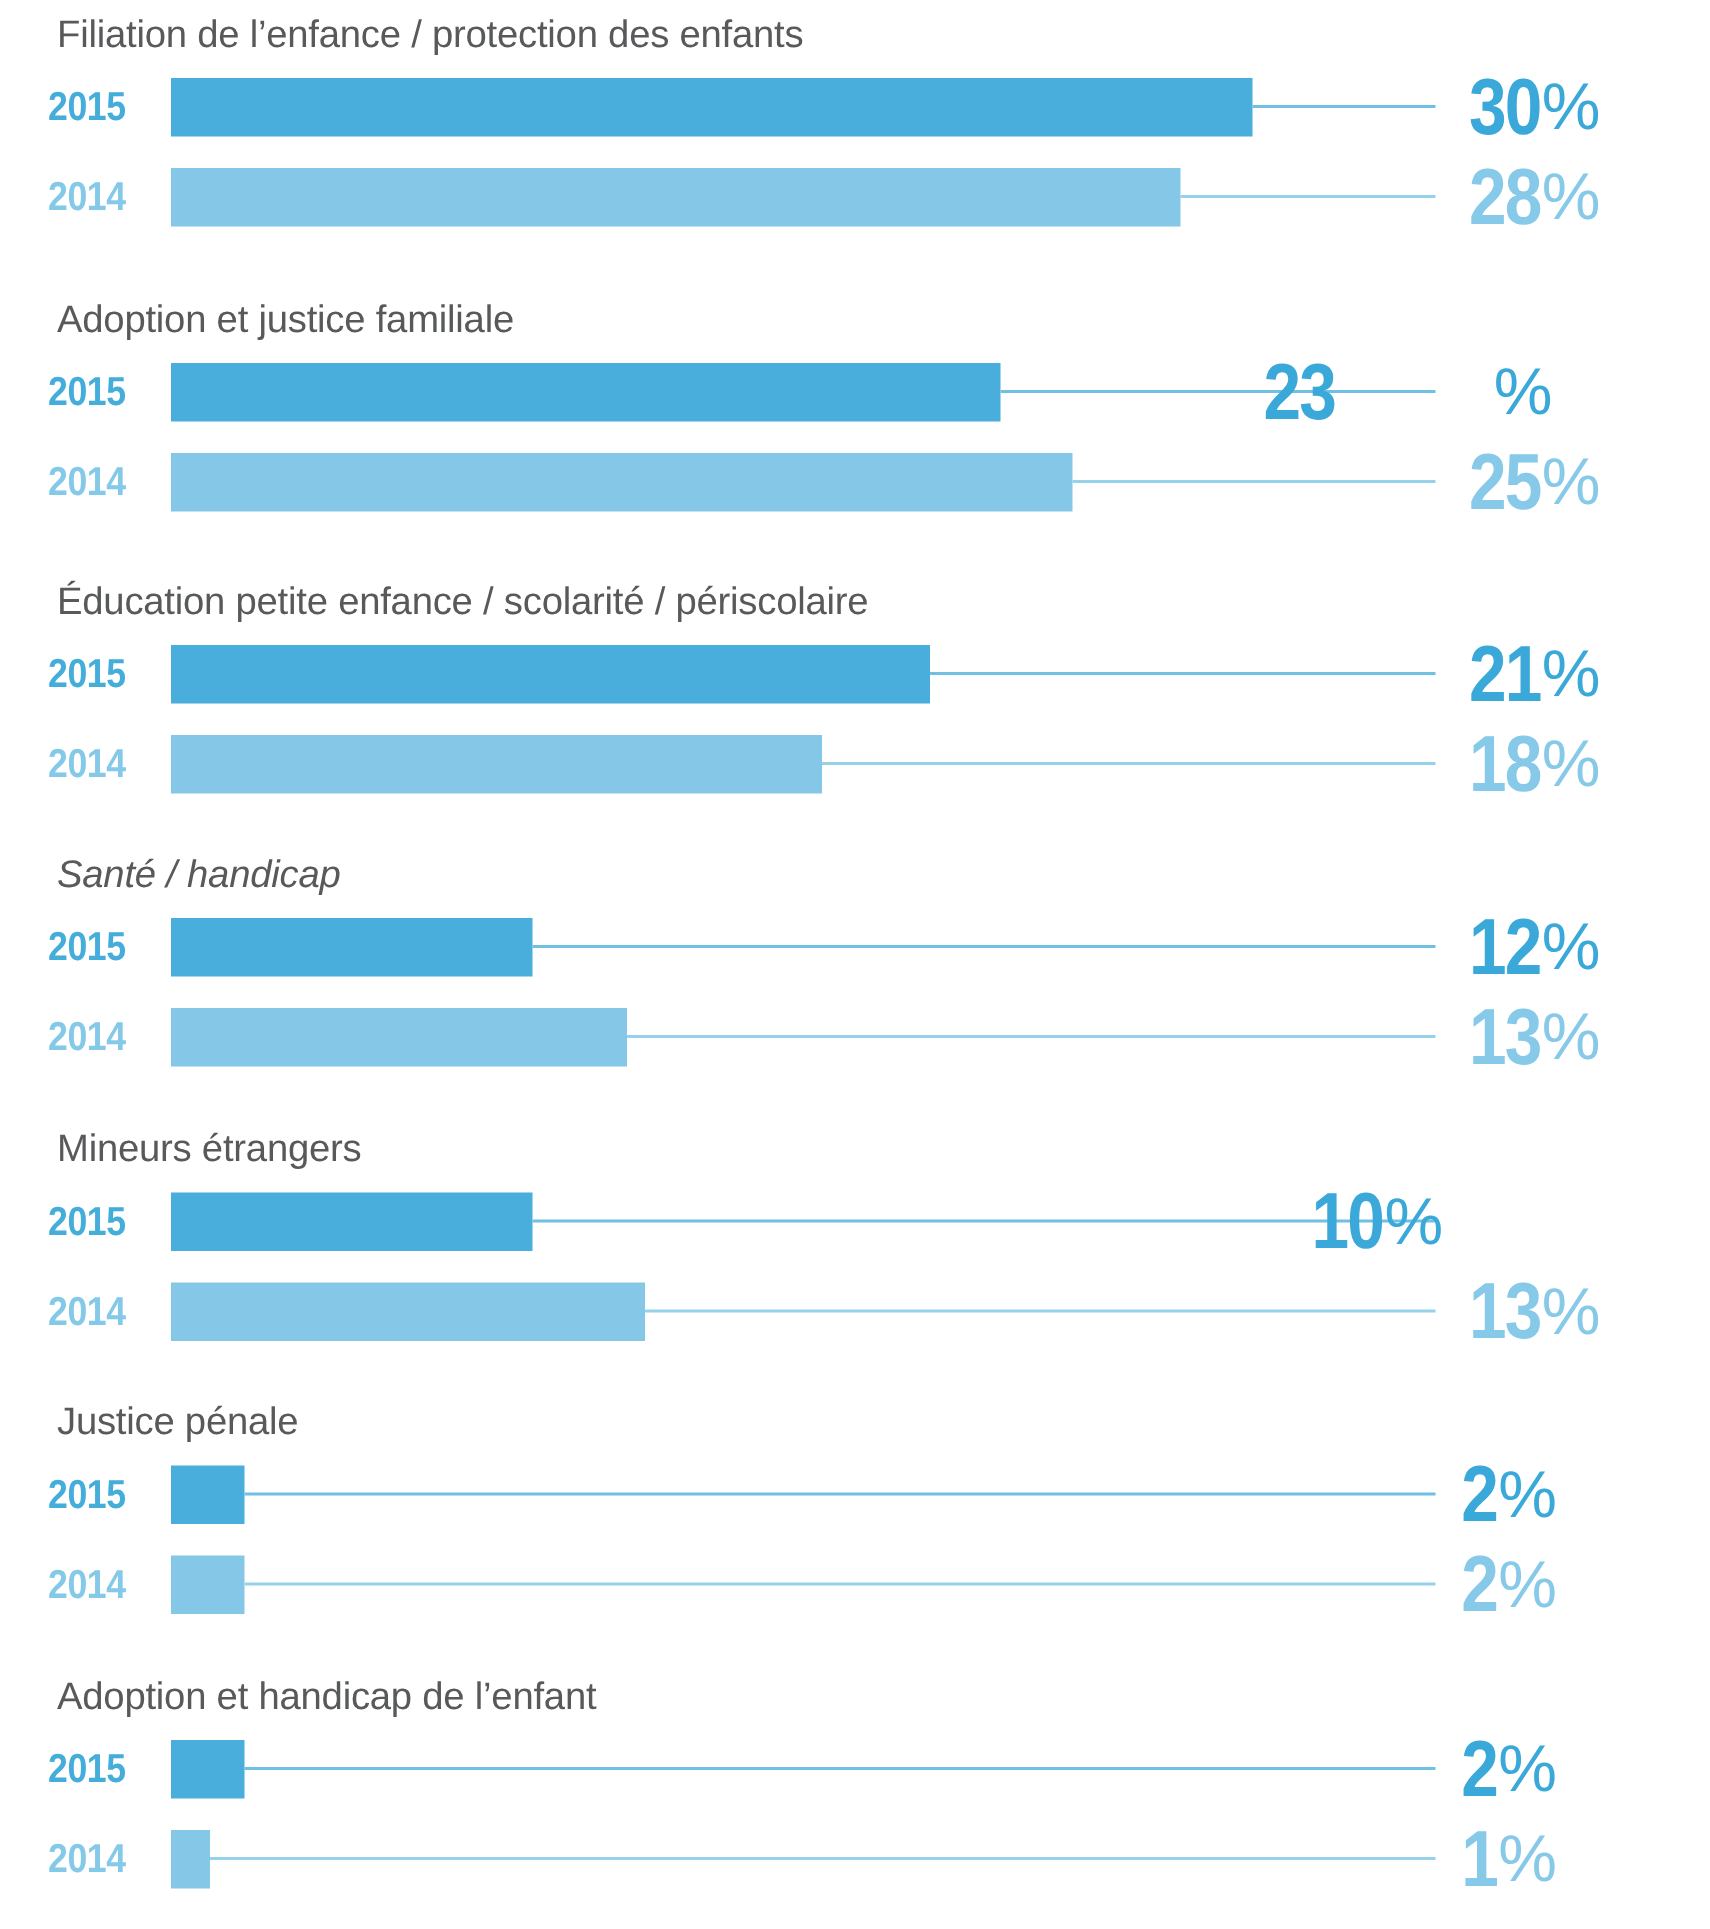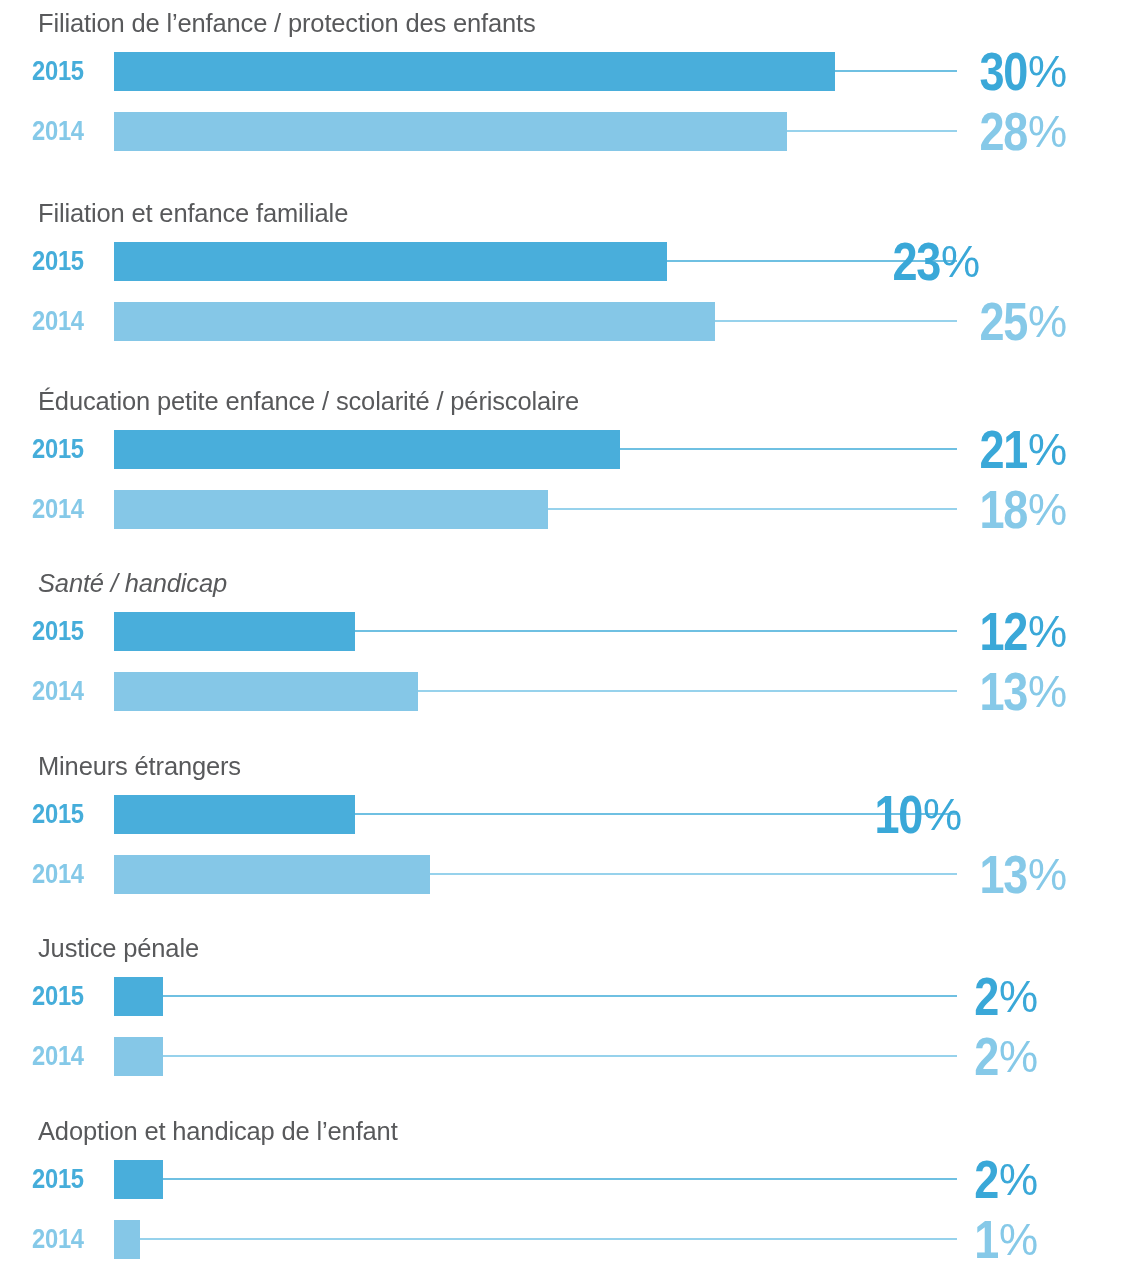--- a/index.html
+++ b/index.html
@@ -116,26 +116,26 @@
         <div class="year-label">2014</div>
         <div class="bar" style="width: 673px;"></div>
         <div class="leader" style="left: 787px; width: 170px;"></div>
         <div class="value" style="left: 866px; width: 200px; justify-content: flex-end;">
           <span class="num">28</span>
           <span class="pct">%</span>
         </div>
       </div>
     </div>
     <div class="group" style="top: 190px;">
-      <div class="group-title" style="top: 8px;">Filiation et enfance familiale</div>
+      <div class="group-title" style="top: 8px;">Adoption et justice familiale</div>
       <div class="row y2015" style="top: 52px;">
         <div class="year-label">2015</div>
         <div class="bar" style="width: 553px;"></div>
         <div class="leader" style="left: 667px; width: 290px;"></div>
-        <div class="value" style="left: 884px; width: 200px; justify-content: flex-start;">
+        <div class="value" style="left: 834px; width: 200px; justify-content: space-between;">
           <span class="num">23</span>
           <span class="pct">%</span>
         </div>
       </div>
       <div class="row y2014" style="top: 112px;">
         <div class="year-label">2014</div>
         <div class="bar" style="width: 601px;"></div>
         <div class="leader" style="left: 715px; width: 242px;"></div>
         <div class="value" style="left: 866px; width: 200px; justify-content: flex-end;">
           <span class="num">25</span>

